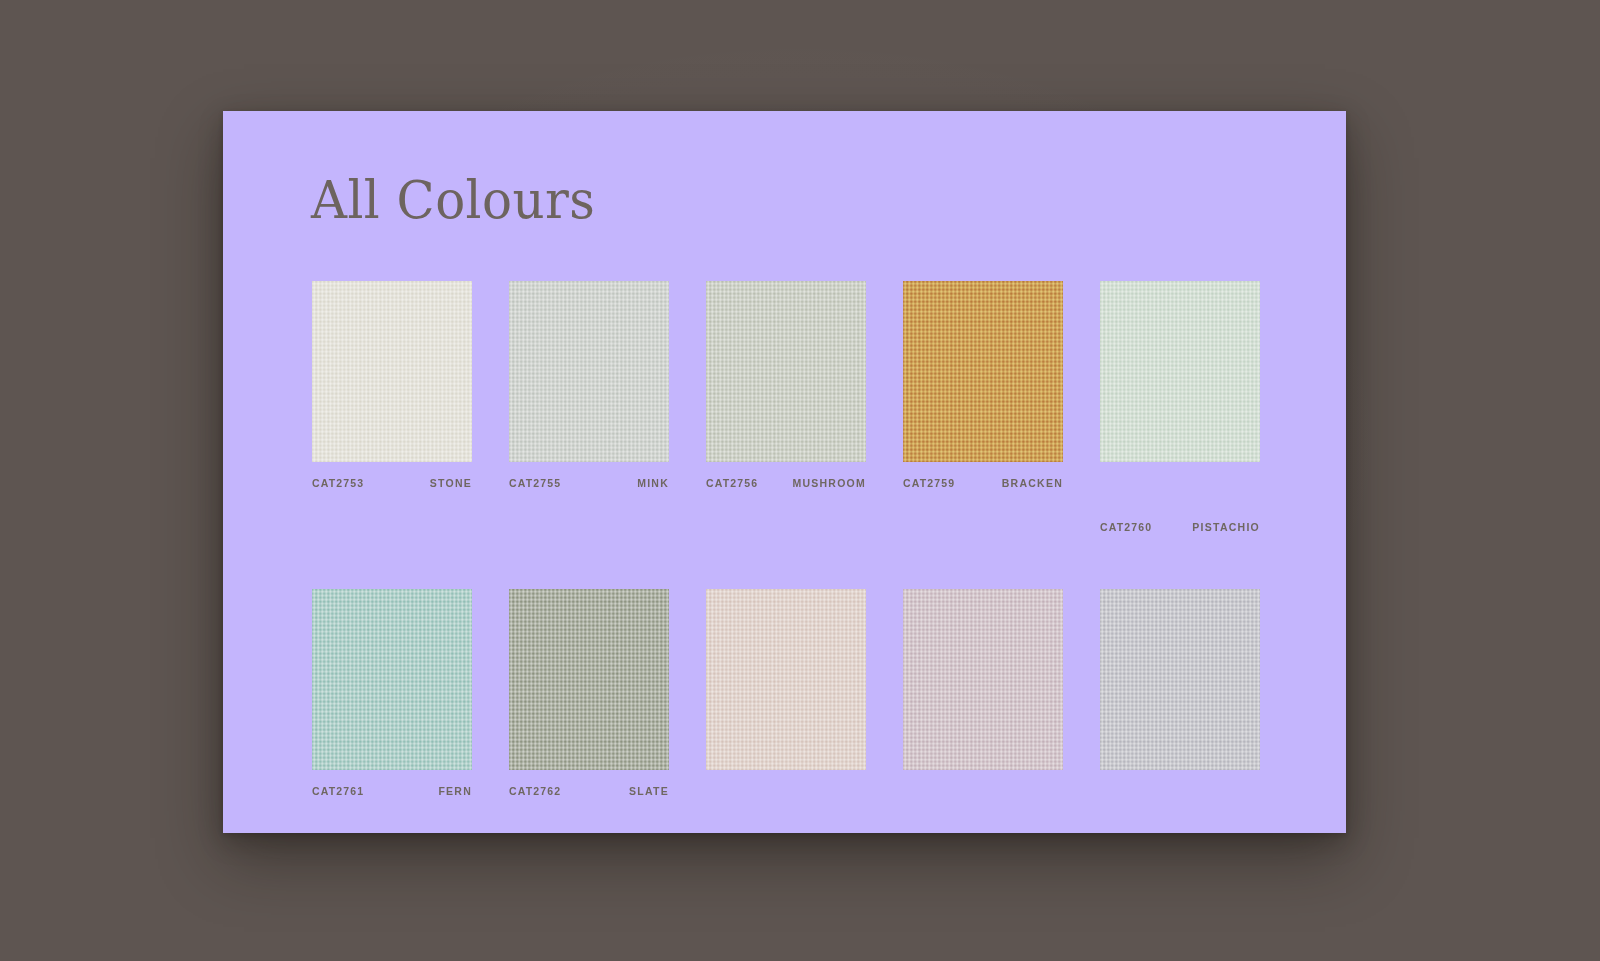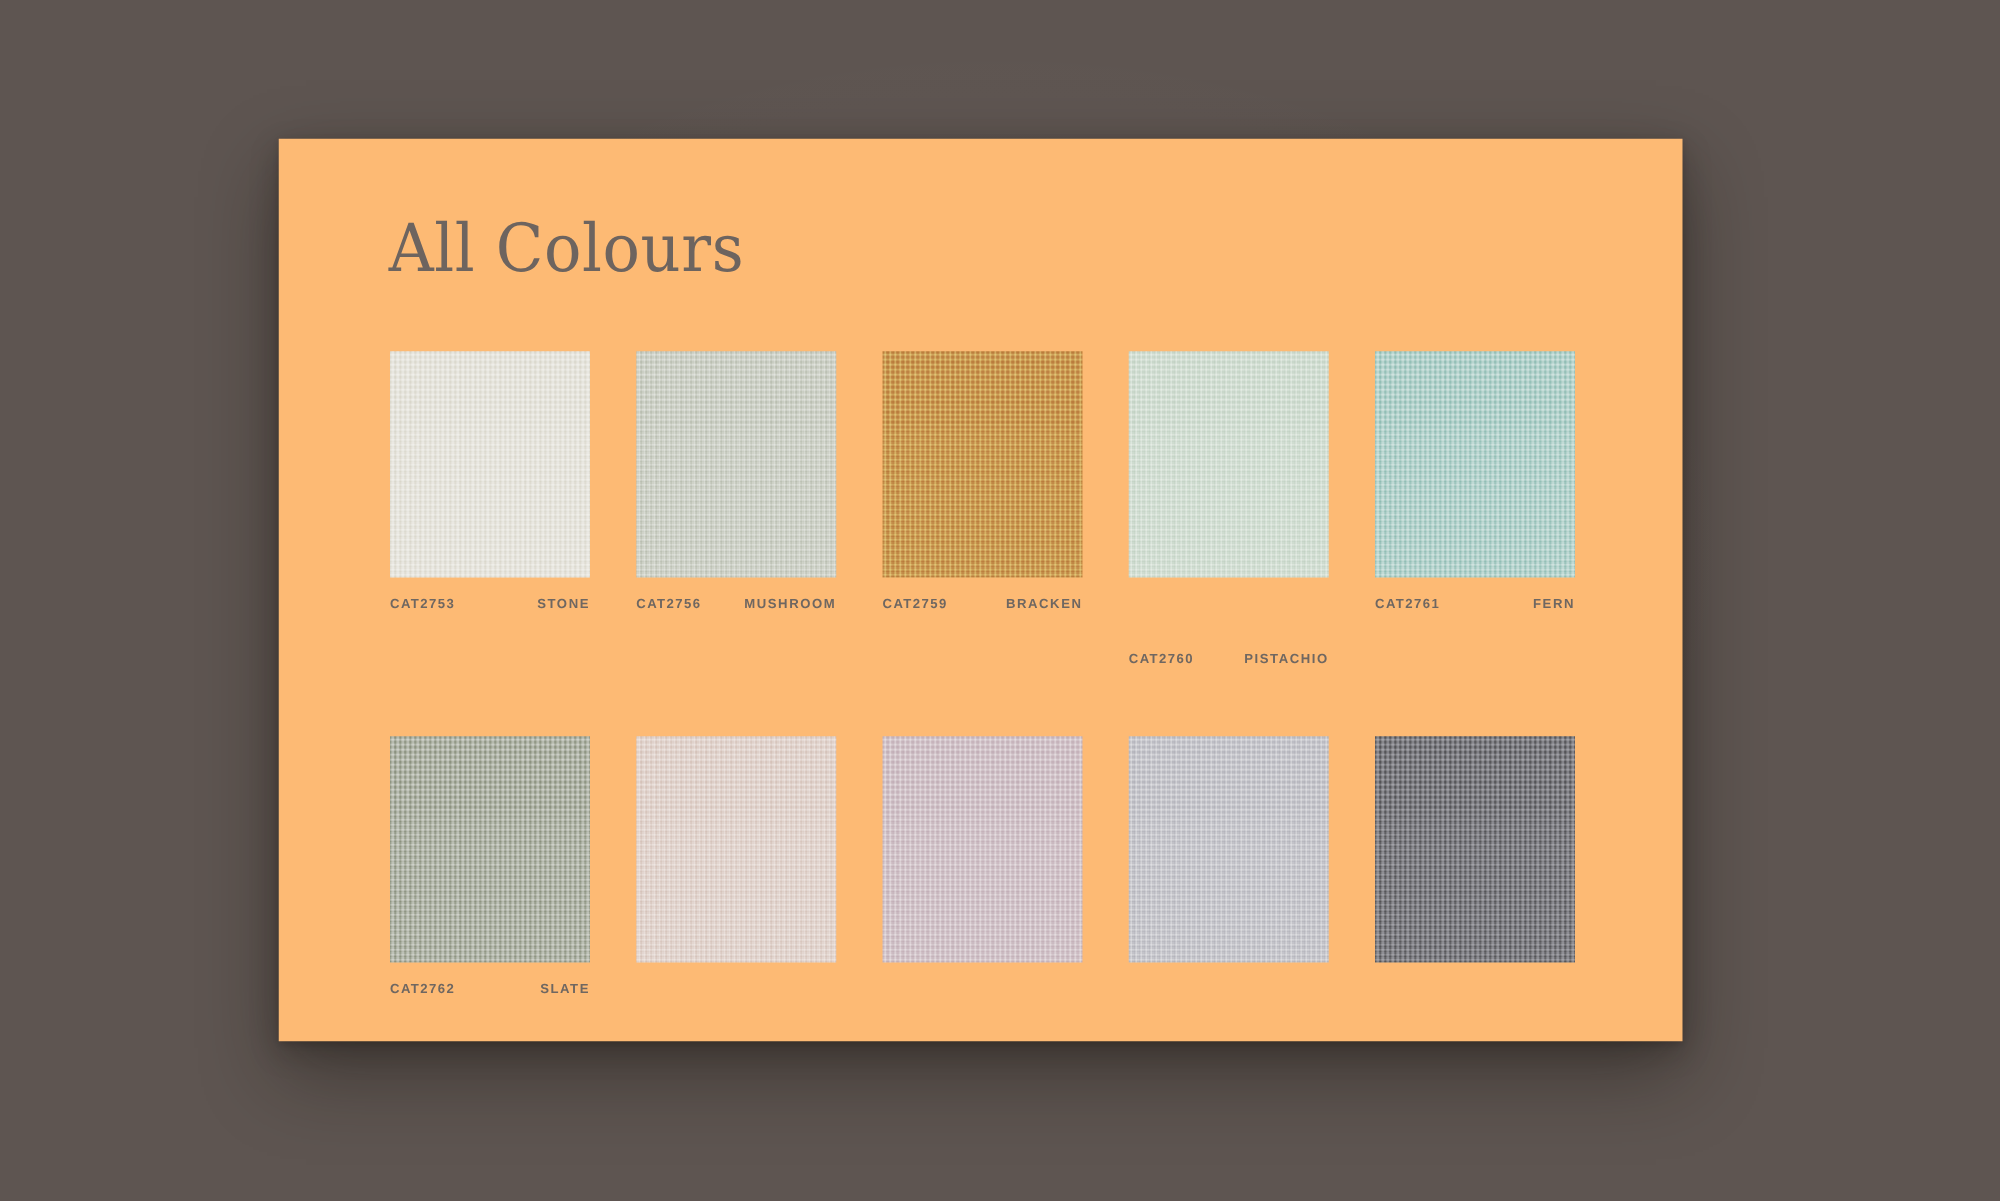--- a/index.html
+++ b/index.html
@@ -145,34 +145,41 @@
     white-space: nowrap;
   }
 
   .swatch-name { letter-spacing: 1.25px; }
 </style>
 </head>
 <body style="background: rgb(94, 85, 81);">
 
 <div class="backdrop" style="background: radial-gradient(900px 620px at 50% 46%, rgba(255, 255, 255, 0.043) 0%, rgba(255, 255, 255, 0) 68%), rgb(94, 85, 81);"></div>
 
-<div class="catalogue-card" style="background: #fdba74;">
+<div class="catalogue-card" style="background: #c4b5fd;">
   <div class="card-inner">
 
     <h1 class="page-title" style="color: rgb(109, 100, 95);">All Colours</h1>
 
     <div class="swatch-grid">
         <div class="swatch-cell">
           <div class="swatch-tile" style="background-color: rgb(226, 224, 215);"></div>
           <div class="swatch-meta">
             <span class="swatch-code" style="color: rgb(111, 103, 97);">CAT2753</span>
             <span class="swatch-name" style="color: rgb(111, 103, 97);">STONE</span>
           </div>
         </div>
         <div class="swatch-cell">
+          <div class="swatch-tile" style="background-color: rgb(204, 208, 203);"></div>
+          <div class="swatch-meta">
+            <span class="swatch-code" style="color: rgb(111, 103, 97);">CAT2755</span>
+            <span class="swatch-name" style="color: rgb(111, 103, 97);">MINK</span>
+          </div>
+        </div>
+        <div class="swatch-cell">
           <div class="swatch-tile" style="background-color: rgb(200, 204, 193);"></div>
           <div class="swatch-meta">
             <span class="swatch-code" style="color: rgb(111, 103, 97);">CAT2756</span>
             <span class="swatch-name" style="color: rgb(111, 103, 97);">MUSHROOM</span>
           </div>
         </div>
         <div class="swatch-cell">
           <div class="swatch-tile" style="background-color: rgb(200, 149, 79);"></div>
           <div class="swatch-meta">
             <span class="swatch-code" style="color: rgb(111, 103, 97);">CAT2759</span>

